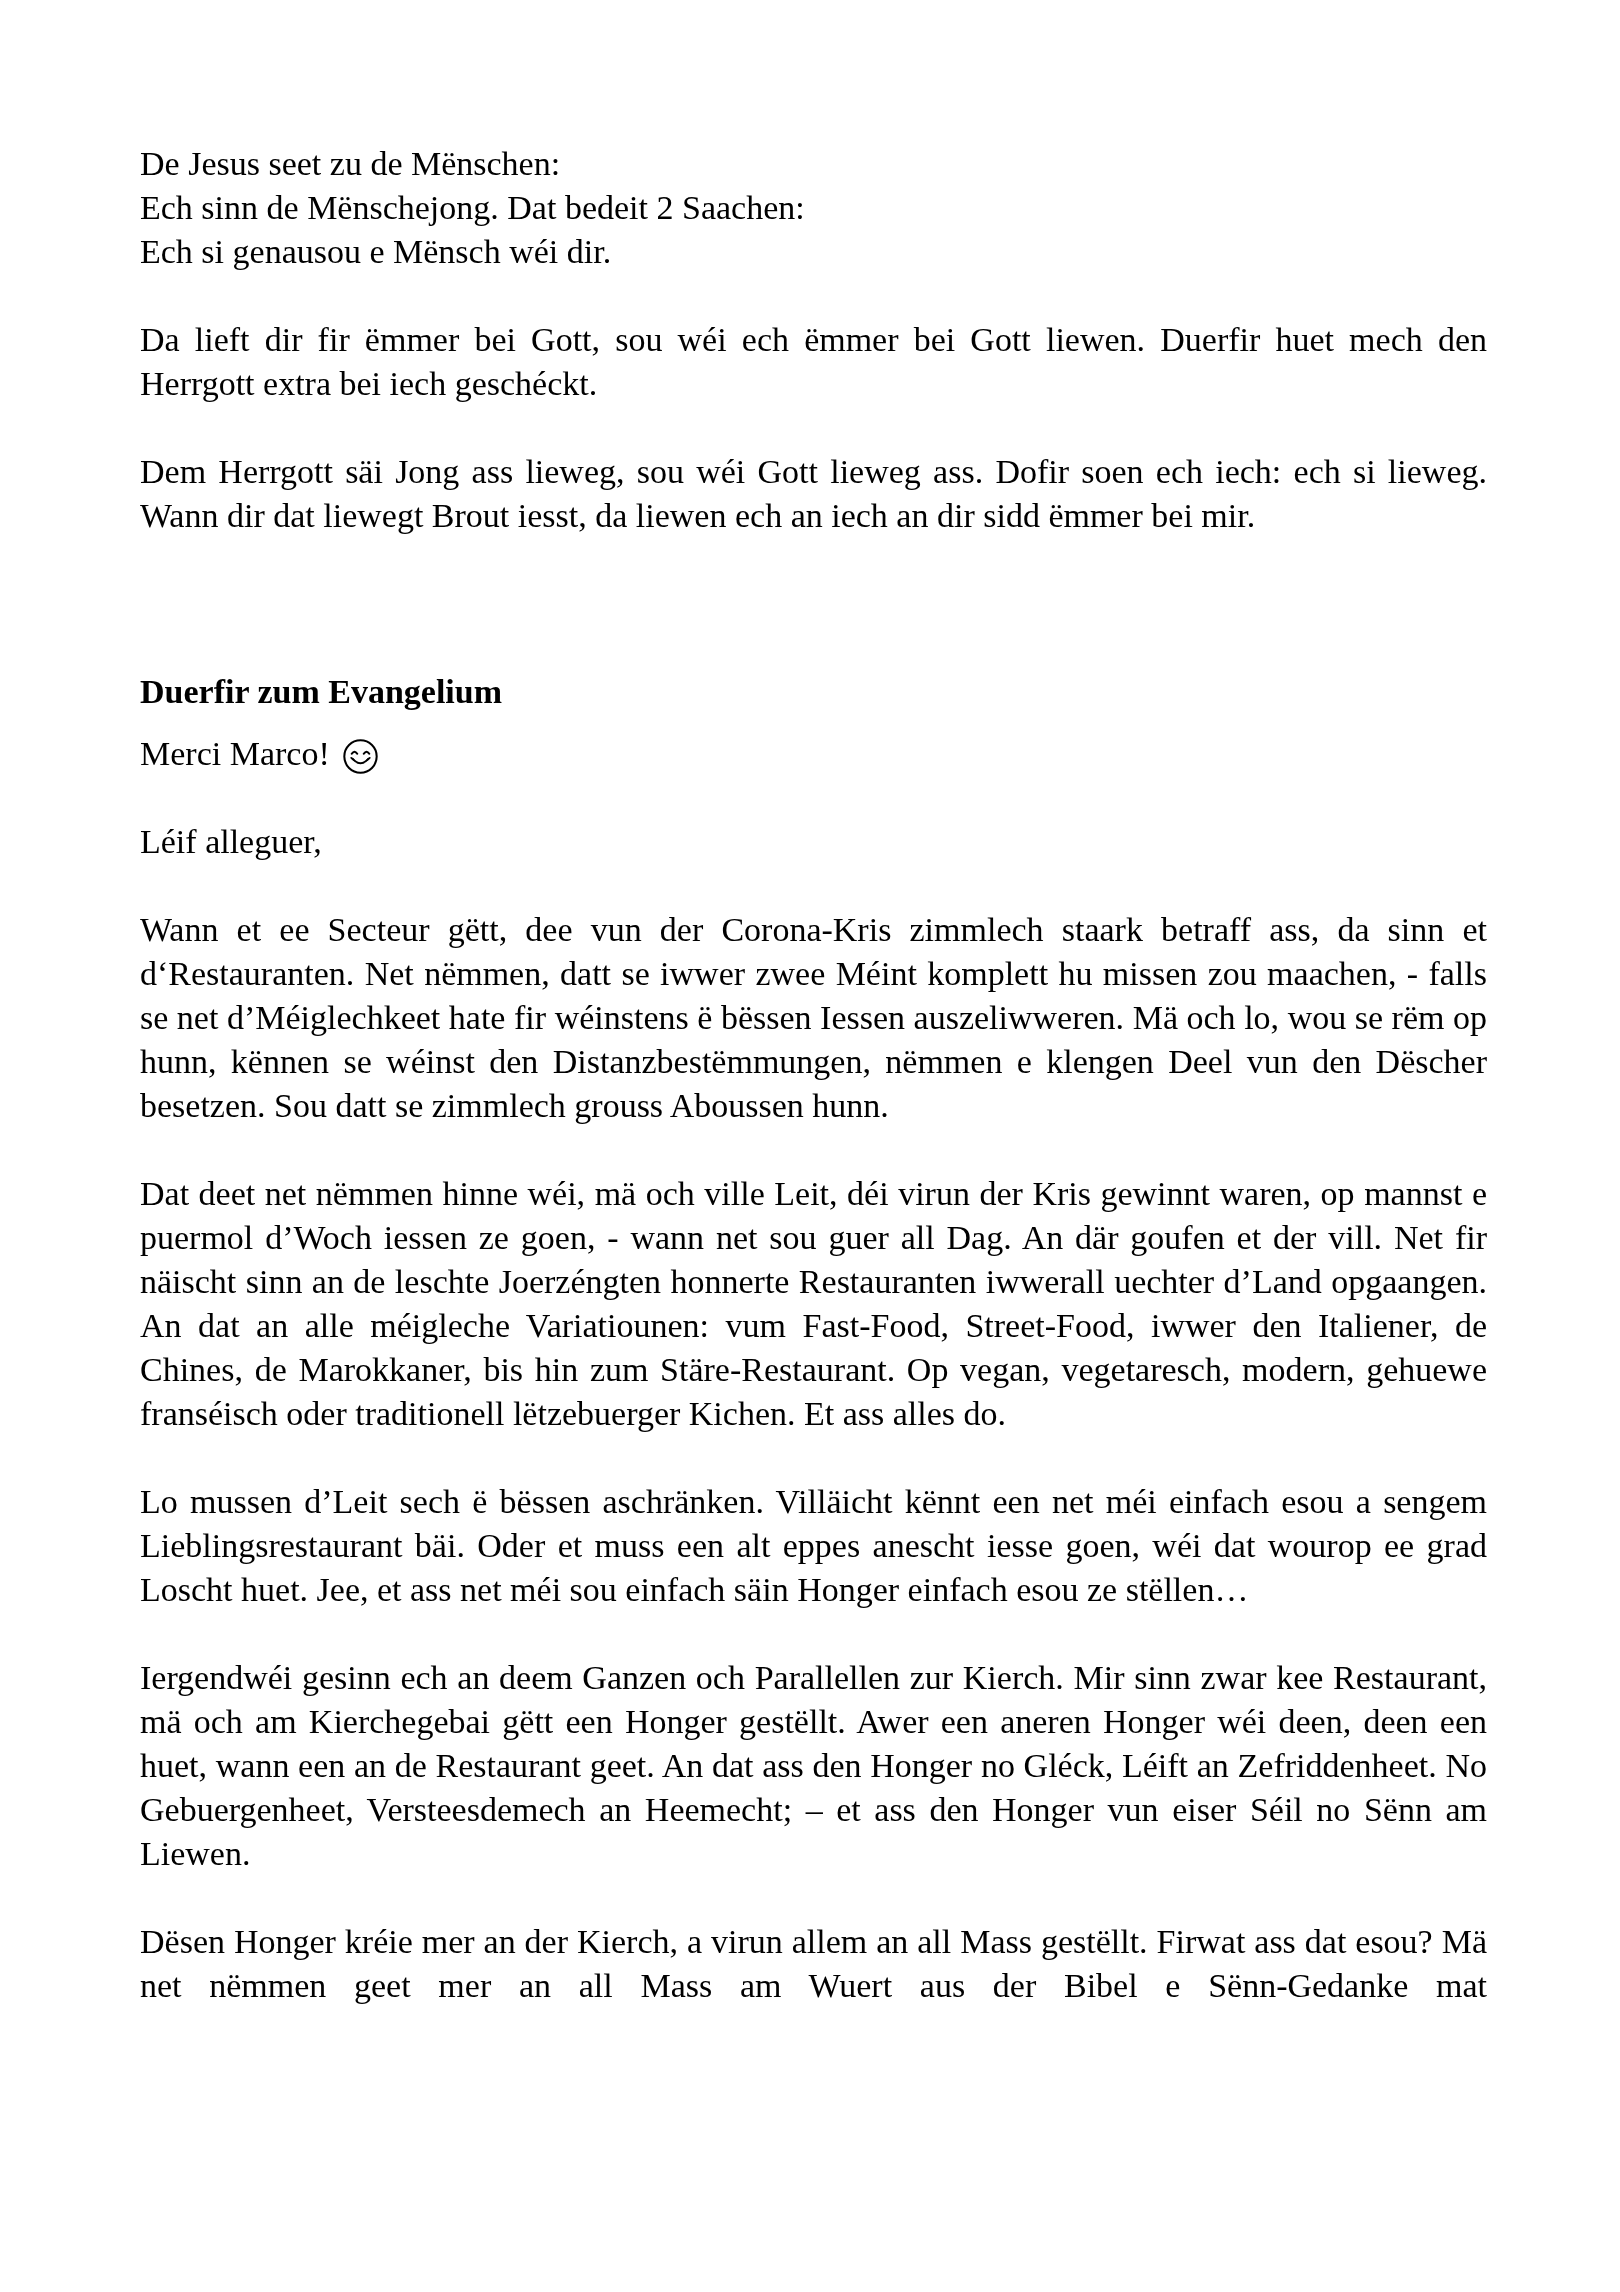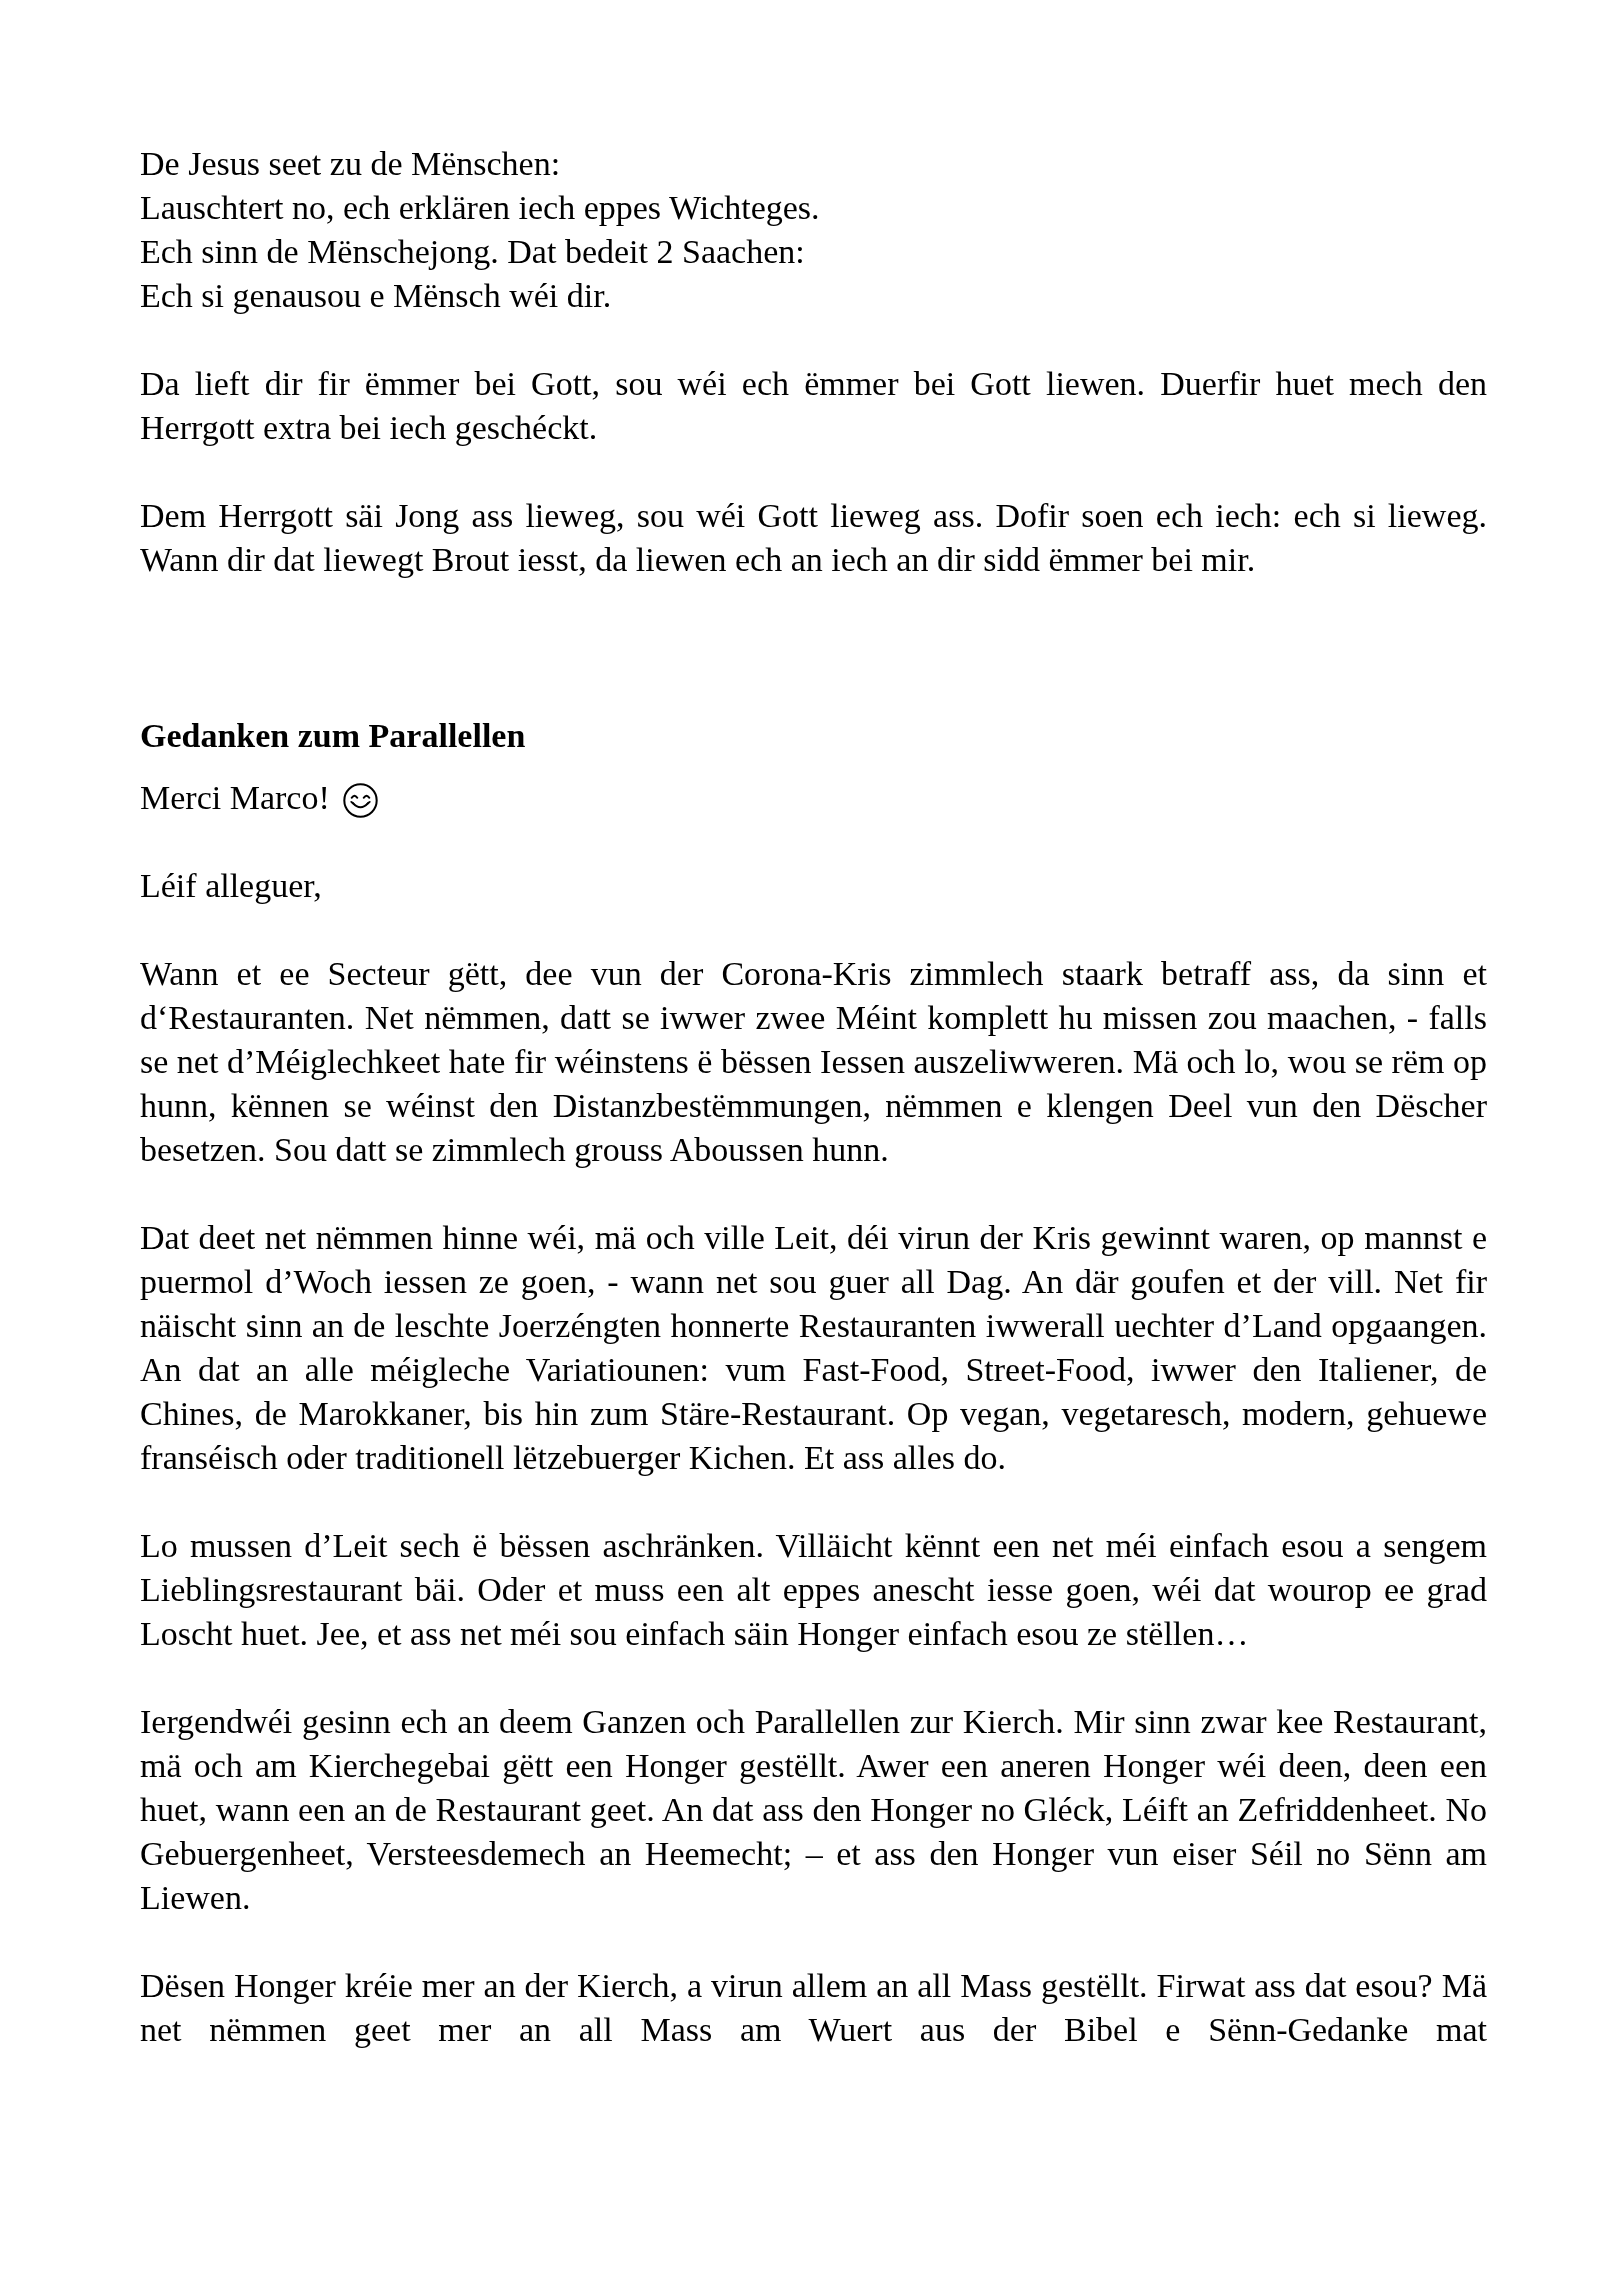--- a/index.html
+++ b/index.html
@@ -62,31 +62,30 @@
       display: block;
     }
   </style>
 </head>
 <body>
 
 <div class="page">
 
   <div class="para plain">
     <span class="line">De Jesus seet zu de Mënschen:</span>
-    <span class="line">Lauschtert no, ech erklären iech eppes Wichteges.</span>
     <span class="line">Ech sinn de Mënschejong. Dat bedeit 2 Saachen:</span>
     <span class="line">Ech si genausou e Mënsch wéi dir.</span>
   </div>
 
   <p class="para">Da lieft dir fir ëmmer bei Gott, sou wéi ech ëmmer bei Gott liewen. Duerfir huet mech den Herrgott extra bei iech geschéckt.</p>
   <p class="para">Dem Herrgott säi Jong ass lieweg, sou wéi Gott lieweg ass. Dofir soen ech iech: ech si lieweg. Wann dir dat liewegt Brout iesst, da liewen ech an iech an dir sidd ëmmer bei mir.</p>
 
   <div class="spacer-2"></div>
 
-  <p class="heading">Gedanken zum Parallellen</p>
+  <p class="heading">Duerfir zum Evangelium</p>
 
   <div class="thanks">
     <span>Merci Marco!</span>
     <span class="emoji">
       <svg viewBox="0 0 40 40" xmlns="http://www.w3.org/2000/svg">
         <circle cx="20" cy="20" r="17.5" fill="none" stroke="#000" stroke-width="2.2"></circle>
         <path d="M10.5 17 Q13.5 12.5 16.5 17" fill="none" stroke="#000" stroke-width="2.2" stroke-linecap="round"></path>
         <path d="M23.5 17 Q26.5 12.5 29.5 17" fill="none" stroke="#000" stroke-width="2.2" stroke-linecap="round"></path>
         <path d="M11.5 22.5 Q20 32 28.5 22.5" fill="none" stroke="#000" stroke-width="2.2" stroke-linecap="round"></path>
         <path d="M10 21.5 L12.5 23.5" fill="none" stroke="#000" stroke-width="2" stroke-linecap="round"></path>

